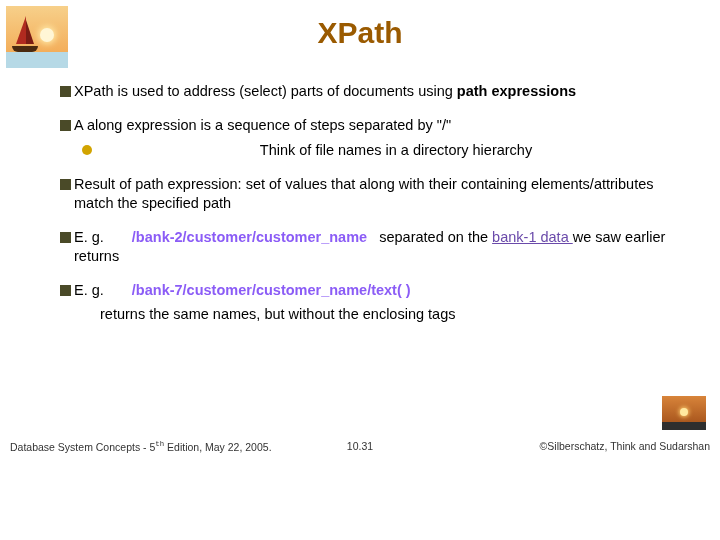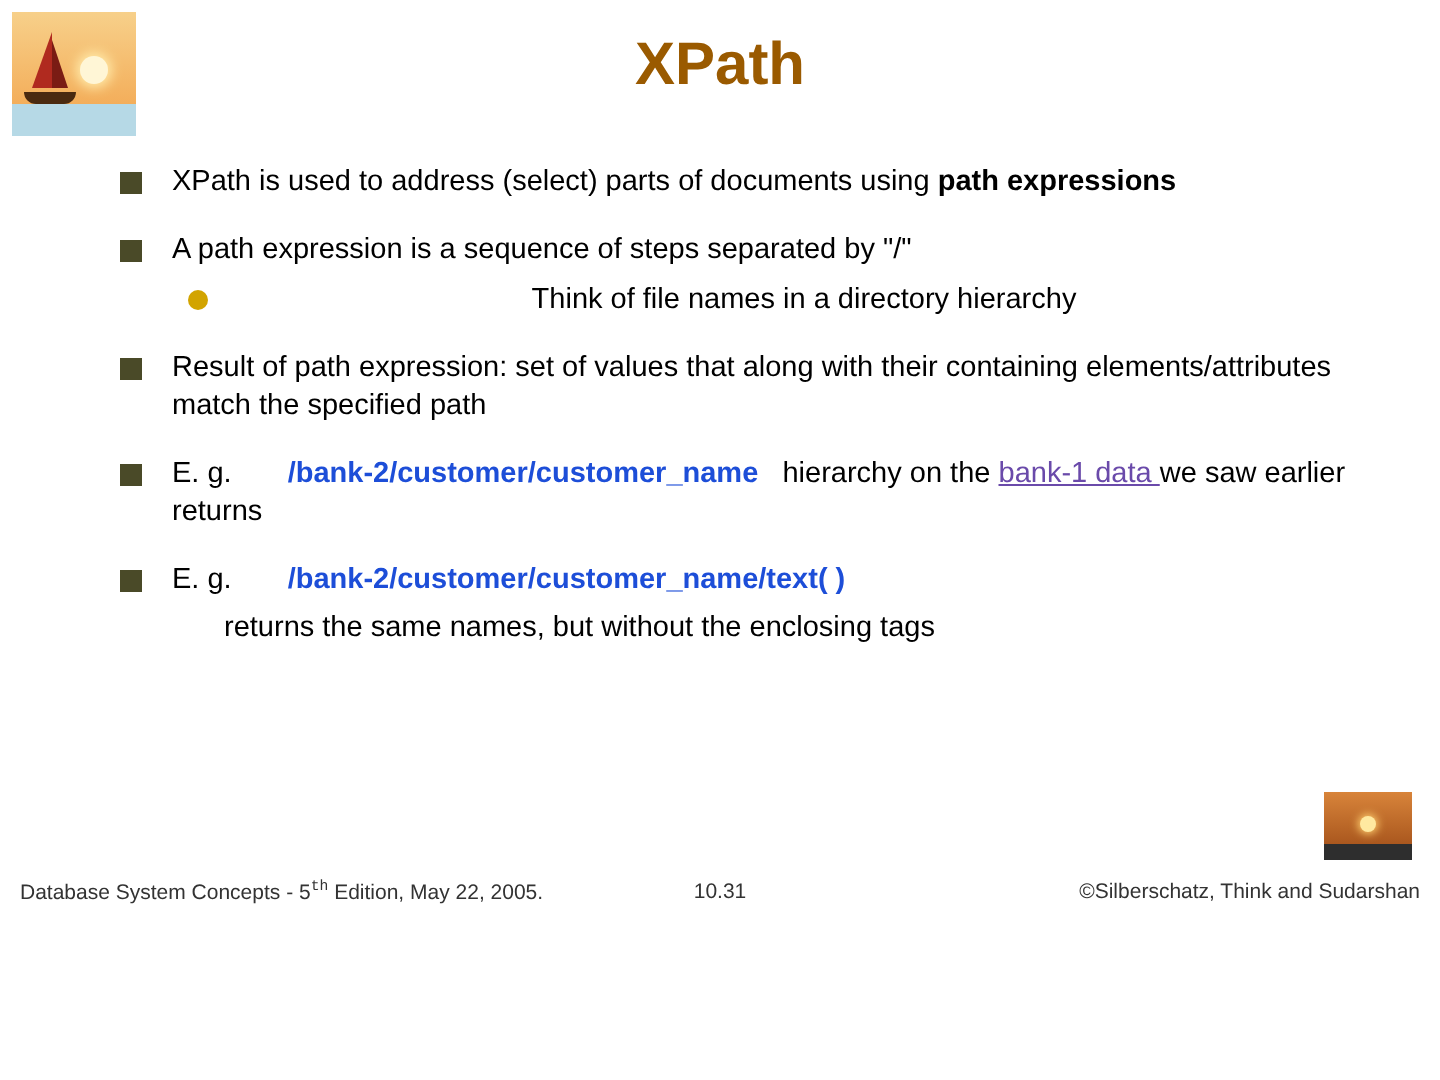--- a/index.html
+++ b/index.html
@@ -64,21 +64,21 @@
     line-height: 1.35;
   }
 
   ul.lvl1 {
     list-style: none;
     padding: 0;
     margin: 0;
   }
   ul.lvl1 > li {
     position: relative;
-    padding-left: 26px;
+    padding-left: 14px;
     margin-bottom: 14px;
   }
   ul.lvl1 > li::before {
     content: "";
     position: absolute;
     left: 0;
     top: 4px;
     width: 11px;
     height: 11px;
     background: #4a4a28;
@@ -100,21 +100,21 @@
     position: absolute;
     left: 0;
     top: 4px;
     width: 10px;
     height: 10px;
     background: #d2a400;
     border-radius: 50%;
   }
 
   .bold { font-weight: bold; }
-  .mono { font-family: Arial, Helvetica, sans-serif; font-weight: bold; color:#1d4ed8; }
+  .mono { font-family: Arial, Helvetica, sans-serif; font-weight: bold; color:#8b5cf6; }
   .link { color: #6a4aaa; text-decoration: underline; }
   .codeblock {
     margin: 6px 0 0 26px;
     font-size: 14.5px;
     line-height: 1.35;
   }
   .indent-after {
     margin-top: 4px;
     padding-left: 26px;
   }
@@ -150,40 +150,40 @@
   <div class="title">XPath</div>
 
   <div class="body">
     <ul class="lvl1">
 
       <li>
         <span>XPath is used to address (select) parts of documents using </span><span class="bold">path expressions</span>
       </li>
 
       <li>
-        <span>A path expression is a sequence of steps separated by "/"</span>
+        <span>A along expression is a sequence of steps separated by "/"</span>
         <ul class="lvl2">
           <li>
             <span>Think of file names in a directory hierarchy</span>
           </li>
         </ul>
       </li>
 
       <li>
         <span>Result of path expression:  set of values that along with their containing elements/attributes match the specified path</span>
       </li>
 
       <li>
-        <span>E. g.</span><span class="sp"></span><span class="mono">/bank-2/customer/customer_name</span>&nbsp;&nbsp;&nbsp;<span>hierarchy on the </span><span class="link">bank-1 data </span><span>we saw earlier returns</span>
+        <span>E. g.</span><span class="sp"></span><span class="mono">/bank-2/customer/customer_name</span>&nbsp;&nbsp;&nbsp;<span>separated on the </span><span class="link">bank-1 data </span><span>we saw earlier returns</span>
         <div class="codeblock">
         </div>
       </li>
 
       <li>
-        <span>E. g.</span><span class="sp"></span><span class="mono">/bank-2/customer/customer_name/text( )</span>
+        <span>E. g.</span><span class="sp"></span><span class="mono">/bank-7/customer/customer_name/text( )</span>
         <div class="indent-after">returns the same names, but without the enclosing tags</div>
       </li>
 
     </ul>
   </div>
 
   <div class="decor-bot">
     <div class="sky"></div>
       <div class="sun"></div>
       <div class="sea"></div>

